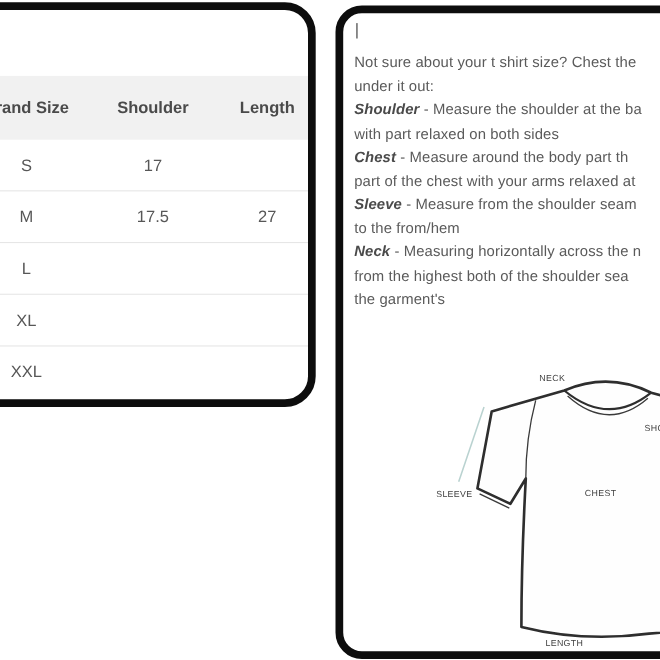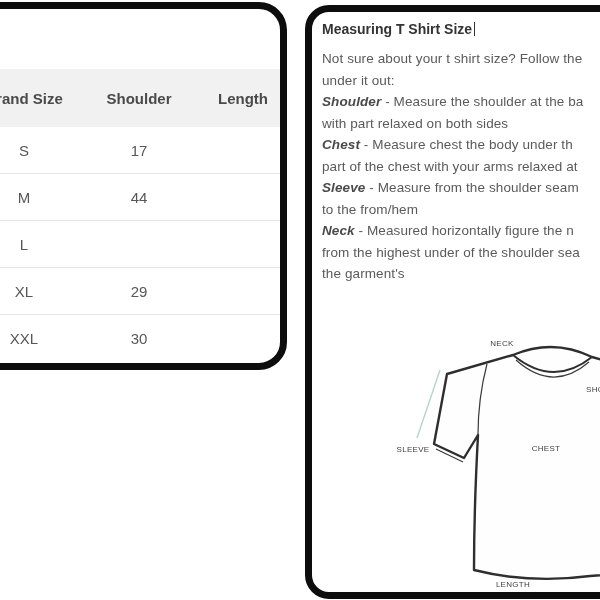--- a/index.html
+++ b/index.html
@@ -81,52 +81,50 @@
       <div>Shoulder</div>
       <div>Length</div>
     </div>
 
     <div class="t-row t-body divided">
       <div>S</div>
       <div>17</div>
     </div>
     <div class="t-row t-body divided">
       <div>M</div>
-      <div>44</div>
+      <div>17.5</div>
+      <div>27</div>
     </div>
     <div class="t-row t-body divided">
       <div>L</div>
     </div>
     <div class="t-row t-body divided">
       <div>XL</div>
-      <div>29</div>
     </div>
     <div class="t-row t-body">
       <div>XXL</div>
-      <div>30</div>
     </div>
   </div>
 
   <div class="guide-panel">
     <div class="guide-title">
-      <span>Measuring T Shirt Size</span>
       <span class="text-cursor"></span>
     </div>
 
     <div class="guide-lines">
-      <div class="g-line"><span class="g-lead"></span><span>Not sure about your t shirt size? Follow the</span></div>
+      <div class="g-line"><span class="g-lead"></span><span>Not sure about your t shirt size? Chest the</span></div>
       <div class="g-line"><span class="g-lead"></span><span>under it out:</span></div>
       <div class="g-line"><span class="g-lead">Shoulder</span><span> - Measure the shoulder at the ba</span></div>
       <div class="g-line"><span class="g-lead"></span><span>with part relaxed on both sides</span></div>
-      <div class="g-line"><span class="g-lead">Chest</span><span> - Measure chest the body under th</span></div>
+      <div class="g-line"><span class="g-lead">Chest</span><span> - Measure around the body part th</span></div>
       <div class="g-line"><span class="g-lead"></span><span>part of the chest with your arms relaxed at</span></div>
       <div class="g-line"><span class="g-lead">Sleeve</span><span> - Measure from the shoulder seam</span></div>
       <div class="g-line"><span class="g-lead"></span><span>to the from/hem</span></div>
-      <div class="g-line"><span class="g-lead">Neck</span><span> - Measured horizontally figure the n</span></div>
-      <div class="g-line"><span class="g-lead"></span><span>from the highest under of the shoulder sea</span></div>
+      <div class="g-line"><span class="g-lead">Neck</span><span> - Measuring horizontally across the n</span></div>
+      <div class="g-line"><span class="g-lead"></span><span>from the highest both of the shoulder sea</span></div>
       <div class="g-line"><span class="g-lead"></span><span>the garment's</span></div>
     </div>
 
     <svg class="shirt-diagram" width="280" height="272" viewBox="0 0 280 272">
 
       <line class="measure-line" stroke="#9ec5c2" x1="57" y1="56" x2="280" y2="56"></line>
       <line class="measure-line" stroke="#9ec5c2" x1="133" y1="28" x2="133" y2="247"></line>
       <ellipse class="measure-line" stroke="#9ec5c2" cx="180" cy="123" rx="92" ry="26"></ellipse>
       <line class="measure-line" stroke="#b9d2d0" x1="50" y1="38" x2="27" y2="106"></line>
 

